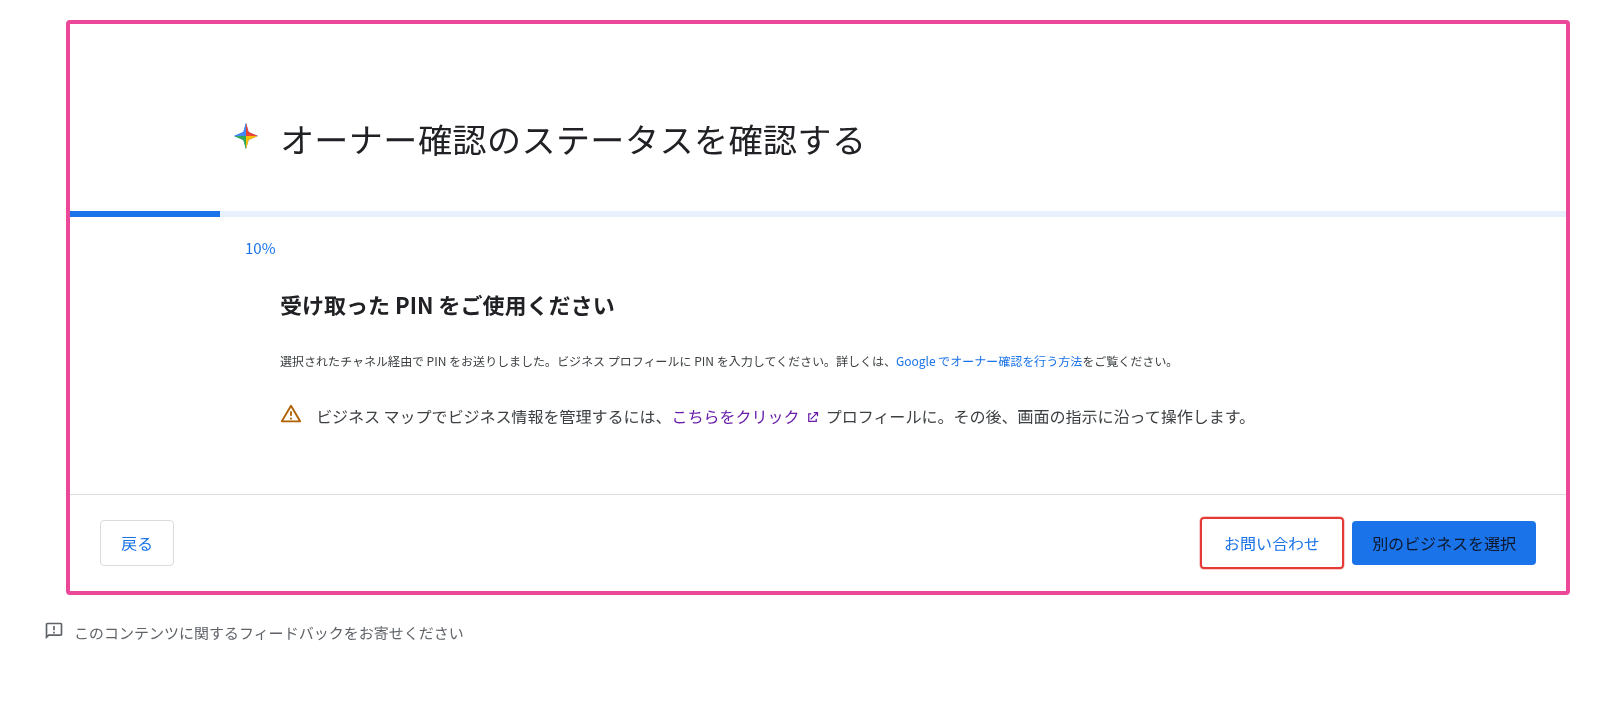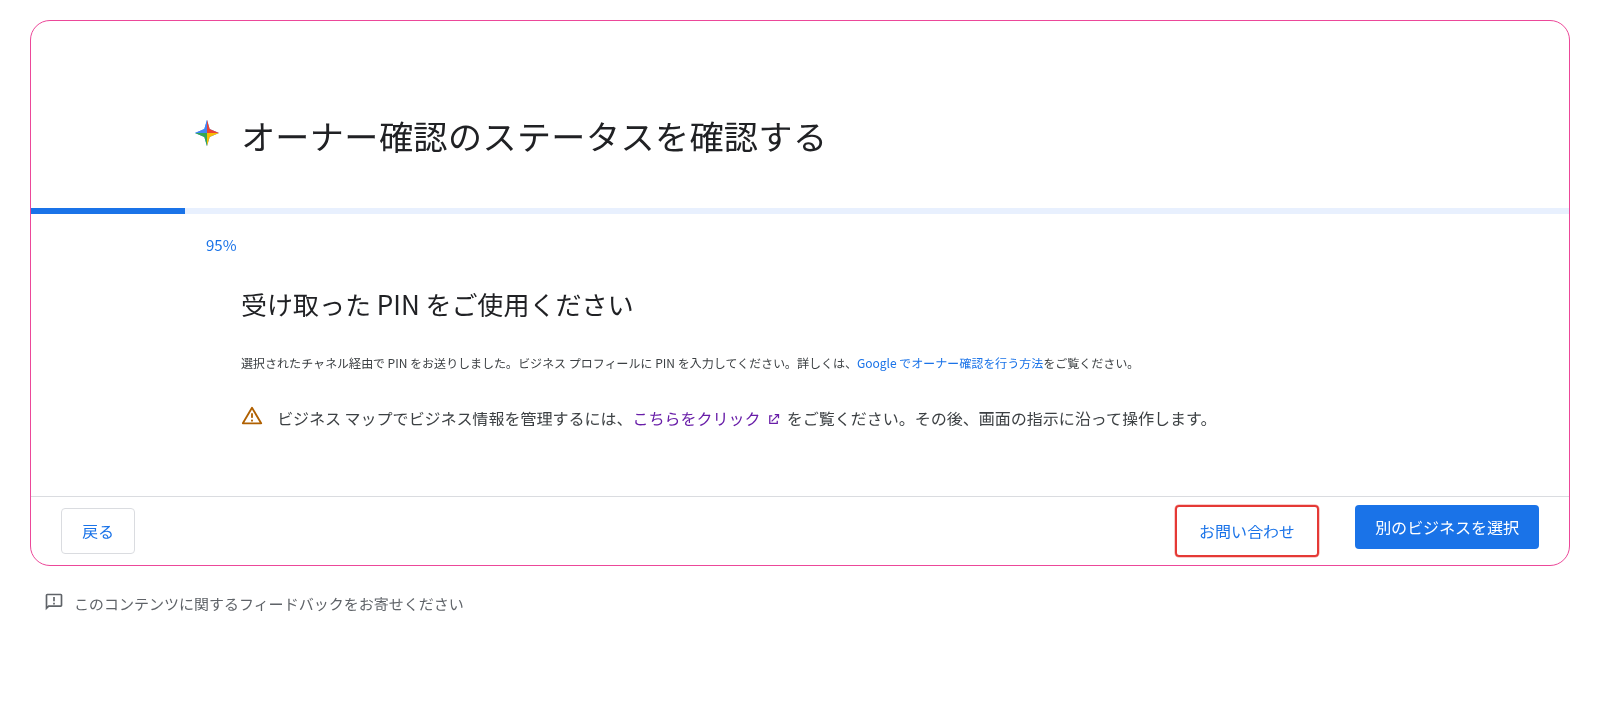--- a/index.html
+++ b/index.html
@@ -3,24 +3,25 @@
   <meta charset="utf-8">
   <style>
     * { box-sizing: border-box; margin: 0; padding: 0; }
     body {
       font-family: "Google Sans", "Noto Sans JP", Arial, sans-serif;
       background: #fff;
       color: #202124;
       padding: 20px 30px;
     }
     .card {
-      border: 1px solid #ec4899;
-      border-radius: 20px;
+      border: 4px solid #ec4899;
+      border-radius: 4px;
       overflow: hidden;
       background: #fff;
+      margin-left: 36px;
     }
     .header {
       padding: 90px 160px 30px 160px;
       display: flex;
       align-items: flex-start;
     }
     .header-icon {
       flex-shrink: 0;
       width: 32px;
       height: 32px;
@@ -52,22 +53,22 @@
     }
     .progress-label {
       color: #1a73e8;
       font-size: 15px;
       padding: 20px 0 0 175px;
     }
     .content {
       padding: 30px 160px 60px 210px;
     }
     .content-title {
-      font-size: 26px;
-      font-weight: 400;
+      font-size: 22px;
+      font-weight: 700;
       margin-bottom: 30px;
     }
     .content-body {
       font-size: 12px;
       line-height: 1.9;
       color: #3c4043;
       margin-bottom: 28px;
     }
     .link {
       color: #1a73e8;
@@ -92,50 +93,50 @@
       line-height: 1.9;
       color: #3c4043;
     }
     .ext-icon {
       display: inline-block;
       vertical-align: middle;
       margin: 0 2px;
     }
     .footer {
       border-top: 1px solid #dadce0;
-      padding: 8px 30px;
+      padding: 22px 30px;
       display: flex;
       align-items: center;
       justify-content: space-between;
     }
     .footer-right {
       display: flex;
-      align-items: flex-start;
-      gap: 36px;
+      align-items: center;
+      gap: 8px;
     }
     .btn {
       font-size: 16px;
       border-radius: 4px;
       padding: 10px 20px;
       cursor: pointer;
       border: none;
       font-family: inherit;
     }
     .btn-outline {
       background: #fff;
       color: #1a73e8;
       border: 1px solid #dadce0;
     }
     .btn-text {
       background: transparent;
       color: #1a73e8;
     }
     .btn-primary {
       background: #1a73e8;
-      color: #ffffff;
+      color: #0f172a;
     }
     .highlight-box {
       border: 2px solid #e53935;
       border-radius: 4px;
       padding: 2px;
       box-shadow: 0 0 0 0.5px rgba(229,57,53,0.5);
     }
     .feedback {
       display: flex;
       align-items: center;
@@ -164,39 +165,39 @@
       </svg>
     </div>
     <div class="header-text">
       <h1 class="title">オーナー確認のステータスを確認する</h1>
     </div>
   </div>
 
   <div class="progress-bar">
     <div class="progress-fill"></div>
   </div>
-  <div class="progress-label">95%</div>
+  <div class="progress-label">10%</div>
 
   <div class="content">
     <h2 class="content-title">受け取った PIN をご使用ください</h2>
     <p class="content-body">
       <span>選択されたチャネル経由で PIN をお送りしました。ビジネス プロフィールに PIN を入力してください。詳しくは、</span><a href="#" class="link">Google でオーナー確認を行う方法</a><span>をご覧ください。</span>
     </p>
     <div class="alert-row">
       <span class="alert-icon-wrap">
         <svg viewBox="0 0 24 24" width="22" height="22">
           <path d="M12 3 L22 20 L2 20 Z" fill="none" stroke="#B06000" stroke-width="2" stroke-linejoin="round"></path>
           <rect x="11" y="9" width="2" height="5" fill="#B06000"></rect>
           <rect x="11" y="16" width="2" height="2" fill="#B06000"></rect>
         </svg>
       </span>
       <p class="alert-text">
         <span>ビジネス マップでビジネス情報を管理するには、</span><a href="#" class="link-visited"><span>こちらをクリック</span> <span class="ext-icon"><svg viewBox="0 0 24 24" width="15" height="15">
                 <path d="M14 3h7v7h-2V6.4l-9.3 9.3-1.4-1.4L17.6 5H14V3zM5 5h5v2H7v10h10v-3h2v5H5V5z" fill="#681da8"></path>
-              </svg></span></a> <span>をご覧ください。その後、画面の指示に沿って操作します。</span>
+              </svg></span></a> <span>プロフィールに。その後、画面の指示に沿って操作します。</span>
       </p>
     </div>
   </div>
 
   <div class="footer">
     <button class="btn btn-outline">戻る</button>
     <div class="footer-right">
       <span class="highlight-box">
         <button class="btn btn-text">お問い合わせ</button>
       </span>

